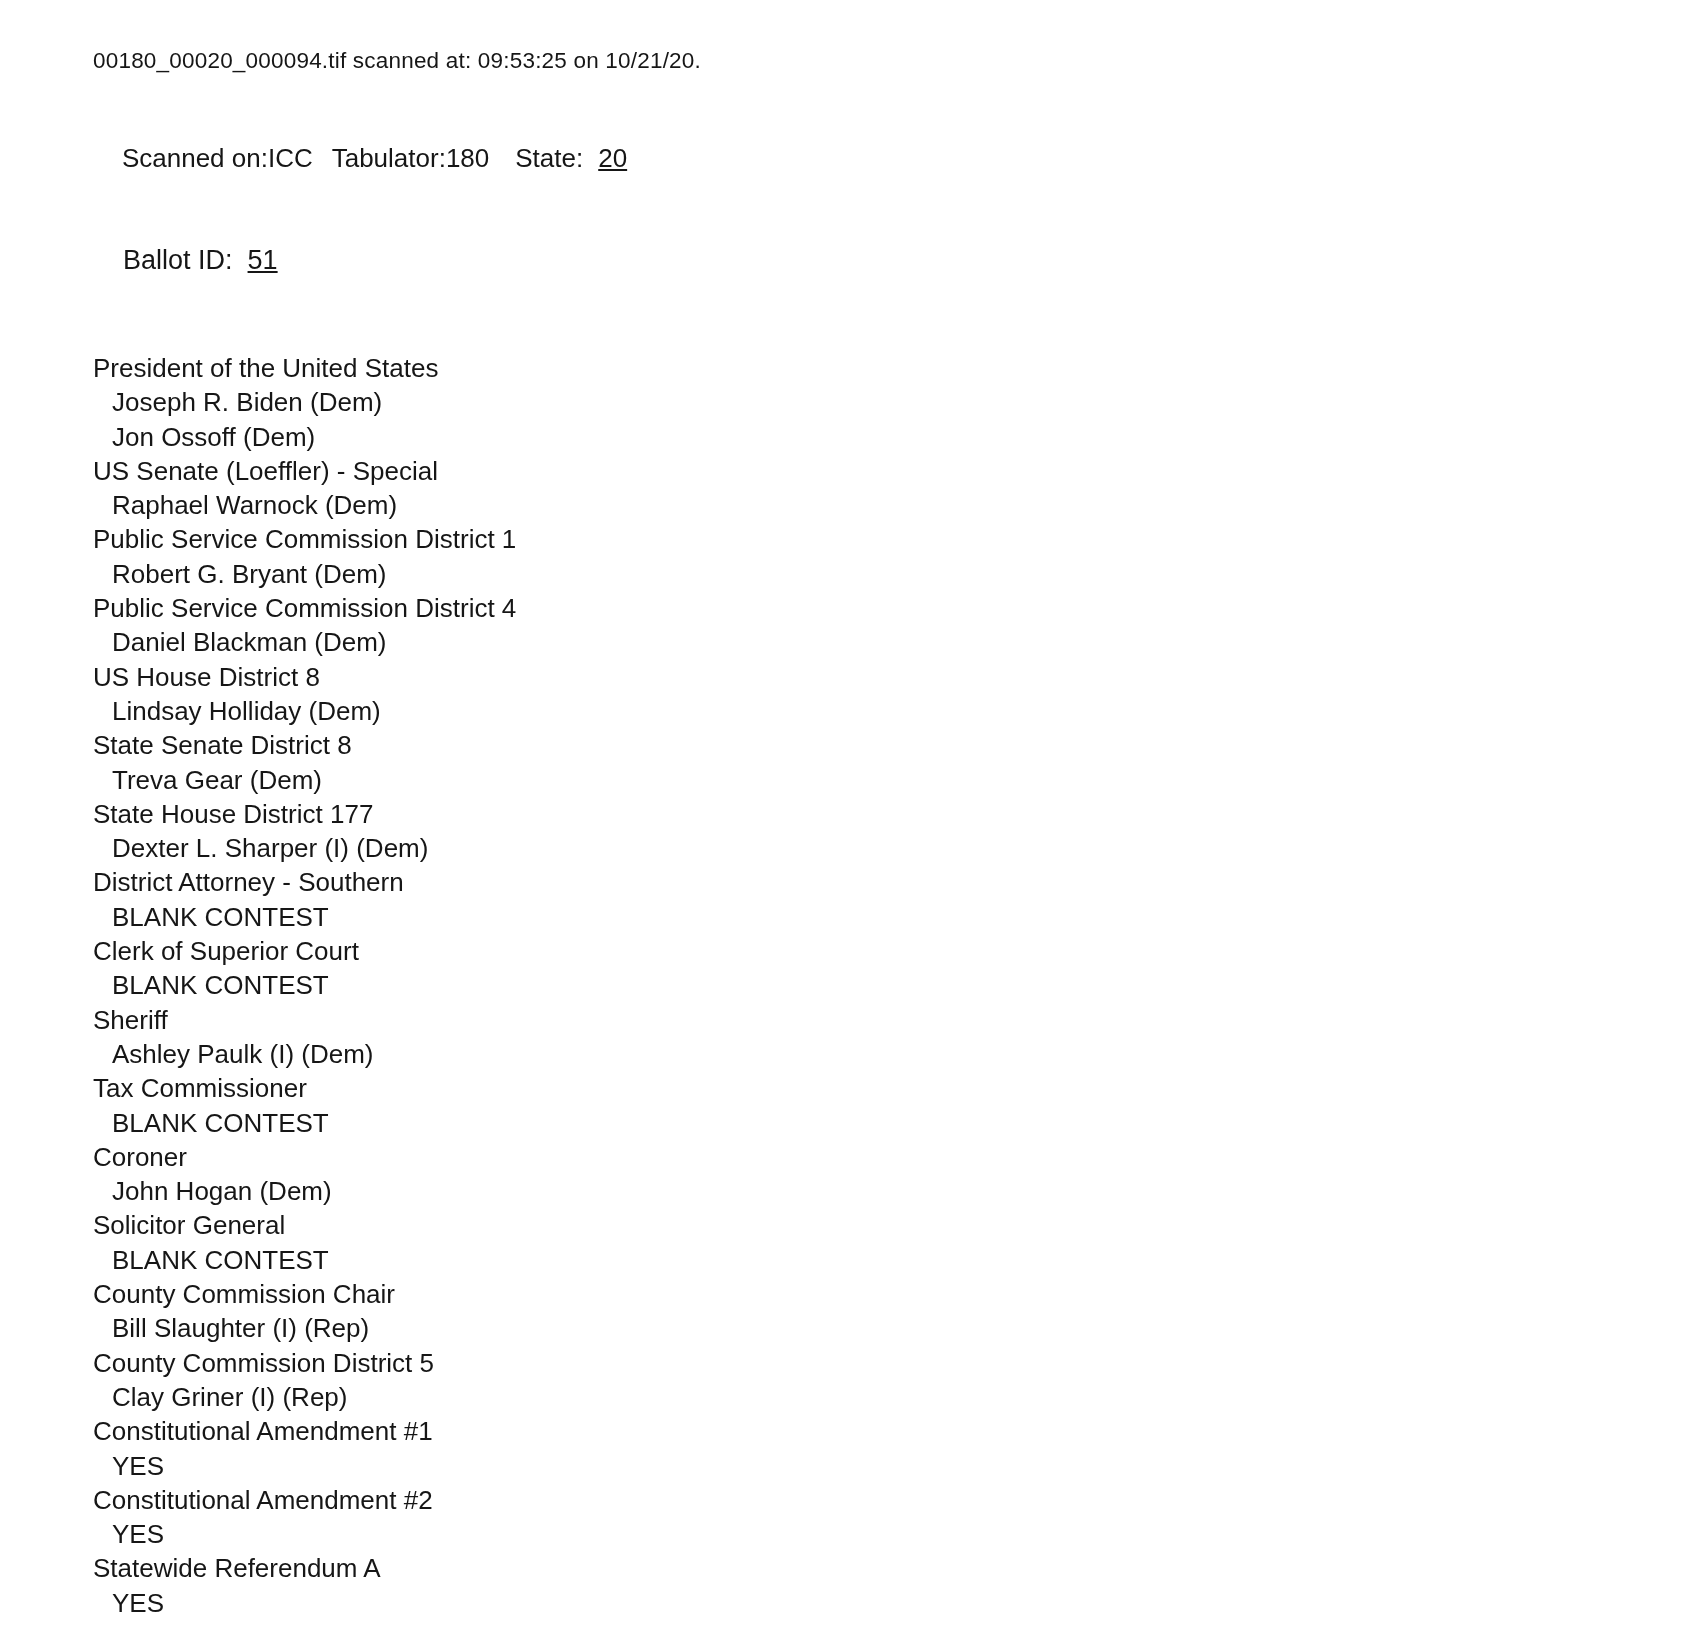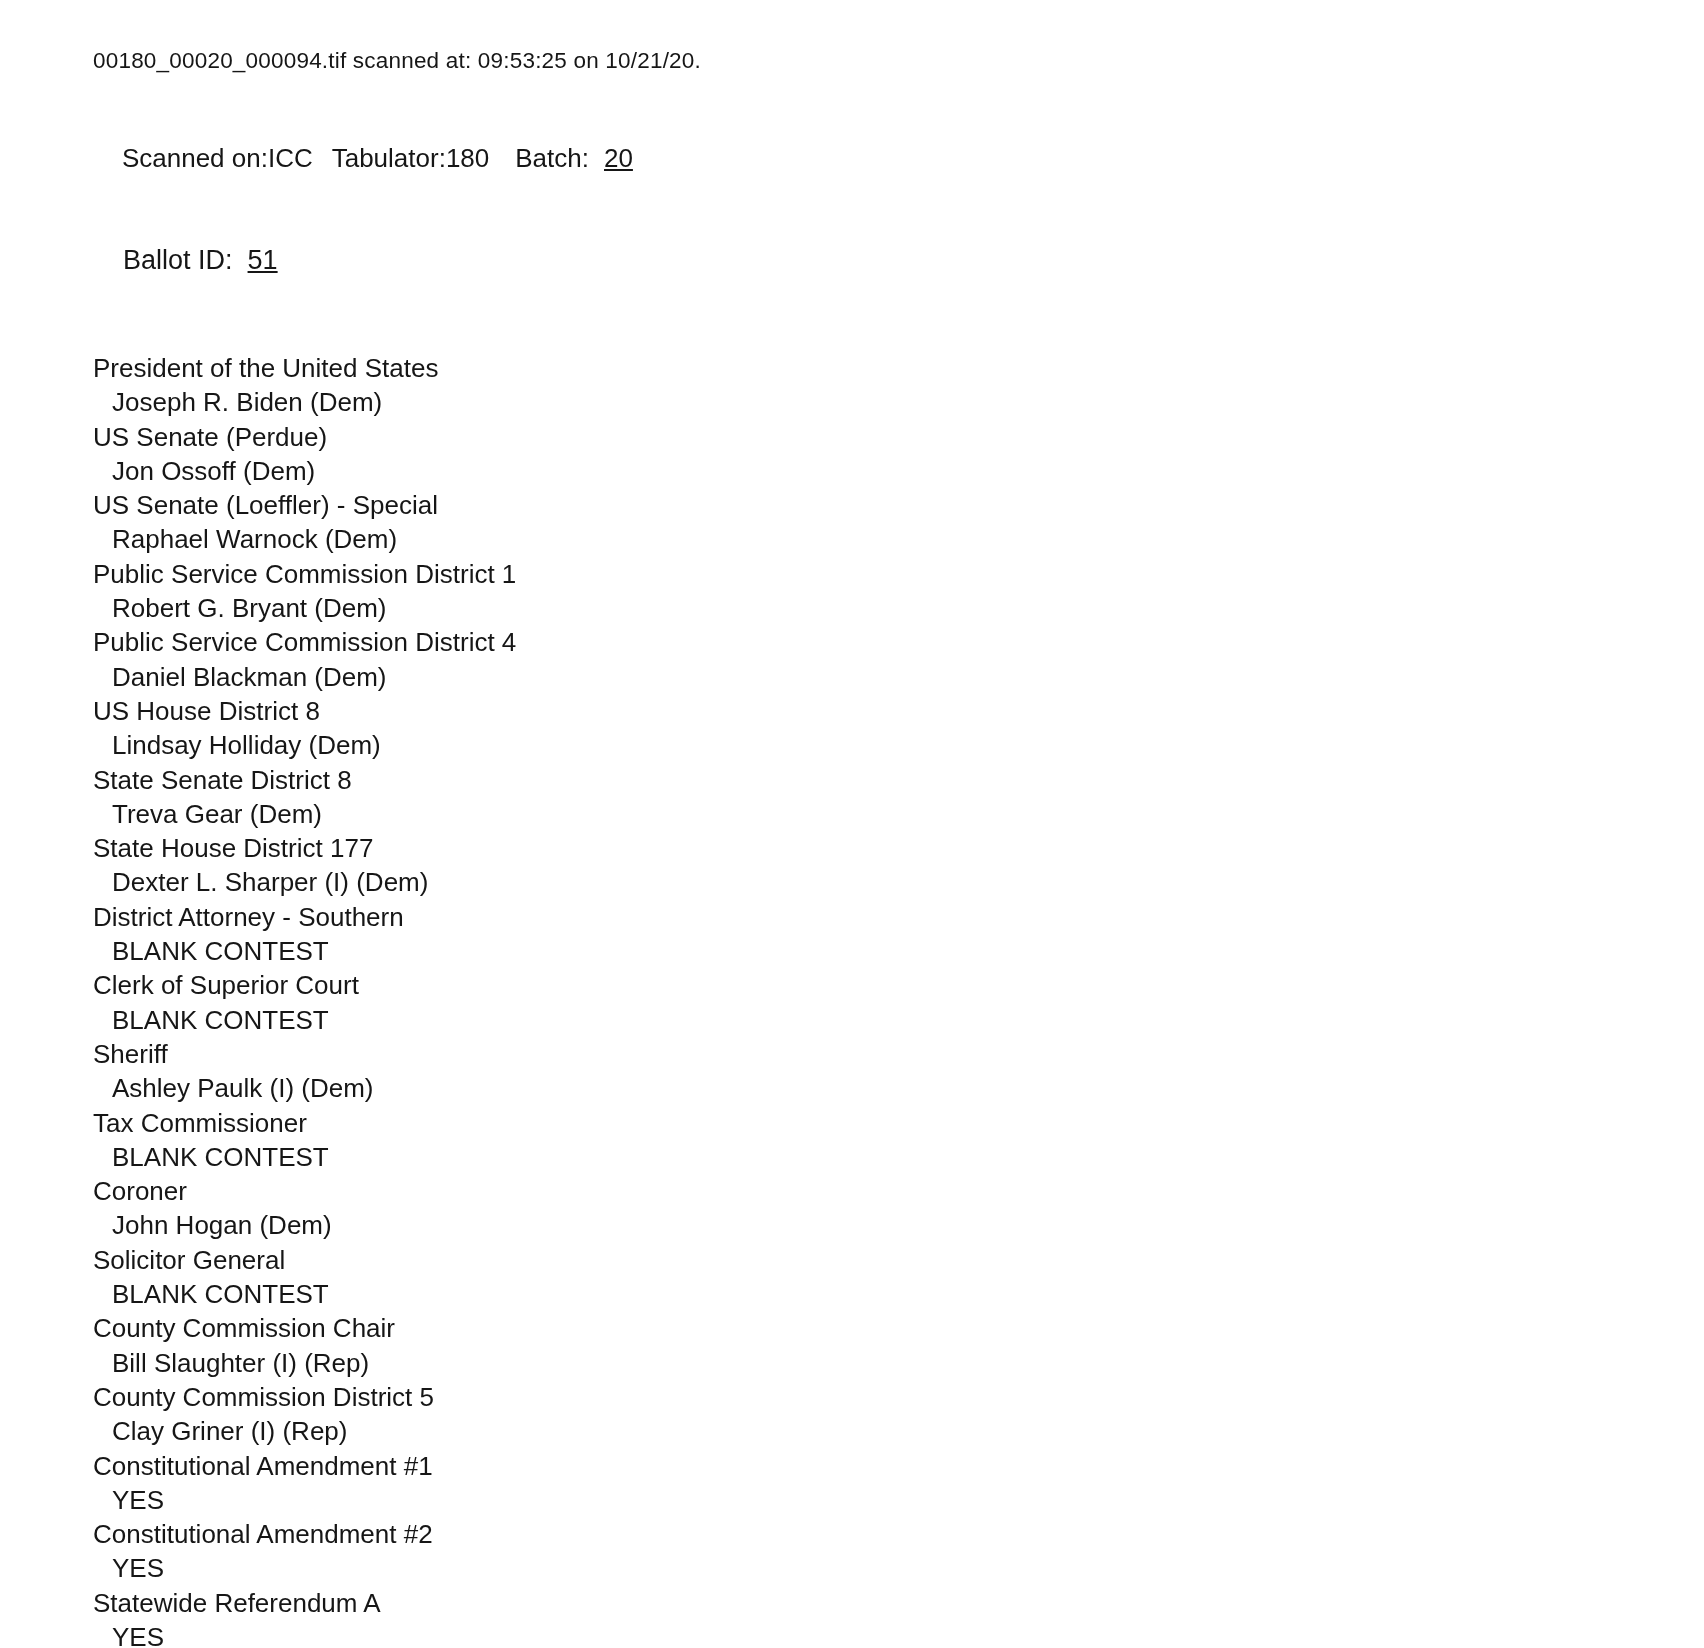--- a/index.html
+++ b/index.html
@@ -56,35 +56,34 @@
   }
 </style>
 </head>
 <body>
 
 <div class="page">
 
   <p class="scan-line">00180_00020_000094.tif scanned at: 09:53:25 on 10/21/20.</p>
 
   <div class="meta-line">
-    <span>Scanned on:</span><span class="label-val">ICC</span><span class="gap-sm">Tabulator:</span><span class="label-val">180</span><span class="gap-md">Batch:</span><span class="label-val-wide">20</span>
+    <span>Scanned on:</span><span class="label-val">ICC</span><span class="gap-sm">Tabulator:</span><span class="label-val">180</span><span class="gap-md">State:</span><span class="label-val-wide">20</span>
   </div>
 
   <div class="ballot-line">
     <span>Ballot ID:</span><span class="label-val-wide">51</span>
   </div>
 
   <div class="contest-list">
     <div class="contest">
       <div class="office">President of the United States</div>
       <div class="selection">Joseph R. Biden (Dem)</div>
     </div>
 
     <div class="contest">
-      <div class="office">US Senate (Perdue)</div>
       <div class="selection">Jon Ossoff (Dem)</div>
     </div>
 
     <div class="contest">
       <div class="office">US Senate (Loeffler) - Special</div>
       <div class="selection">Raphael Warnock (Dem)</div>
     </div>
 
     <div class="contest">
       <div class="office">Public Service Commission District 1</div>

